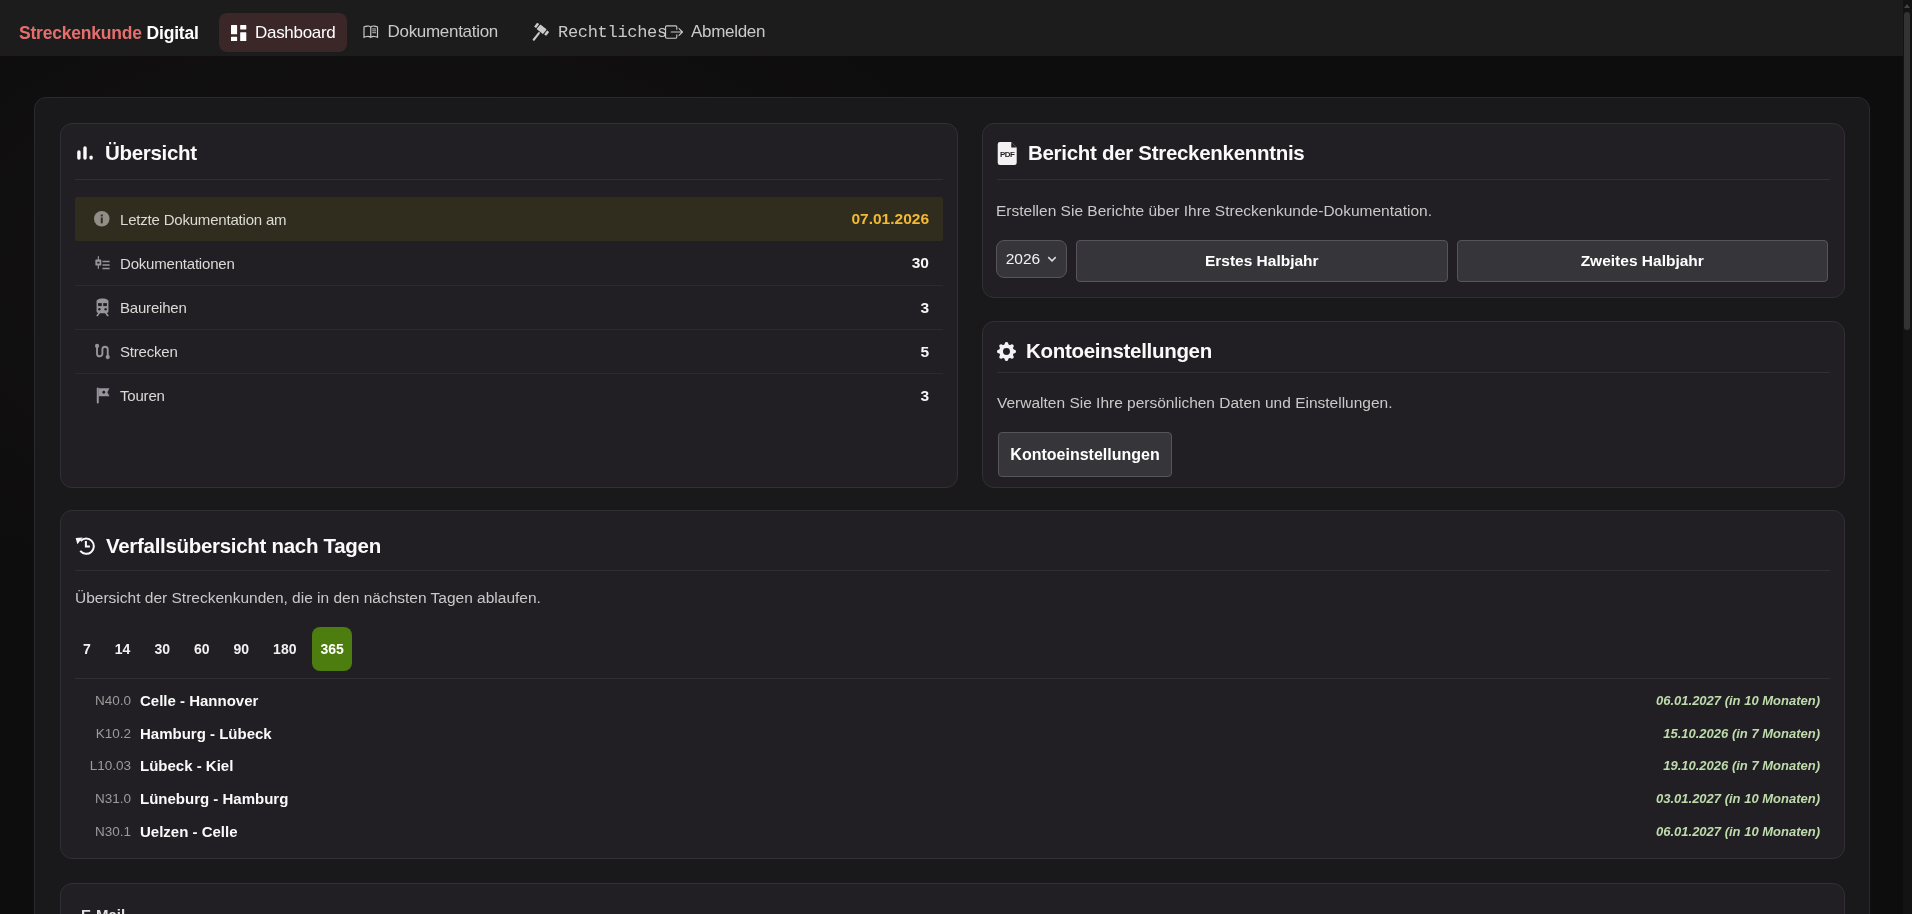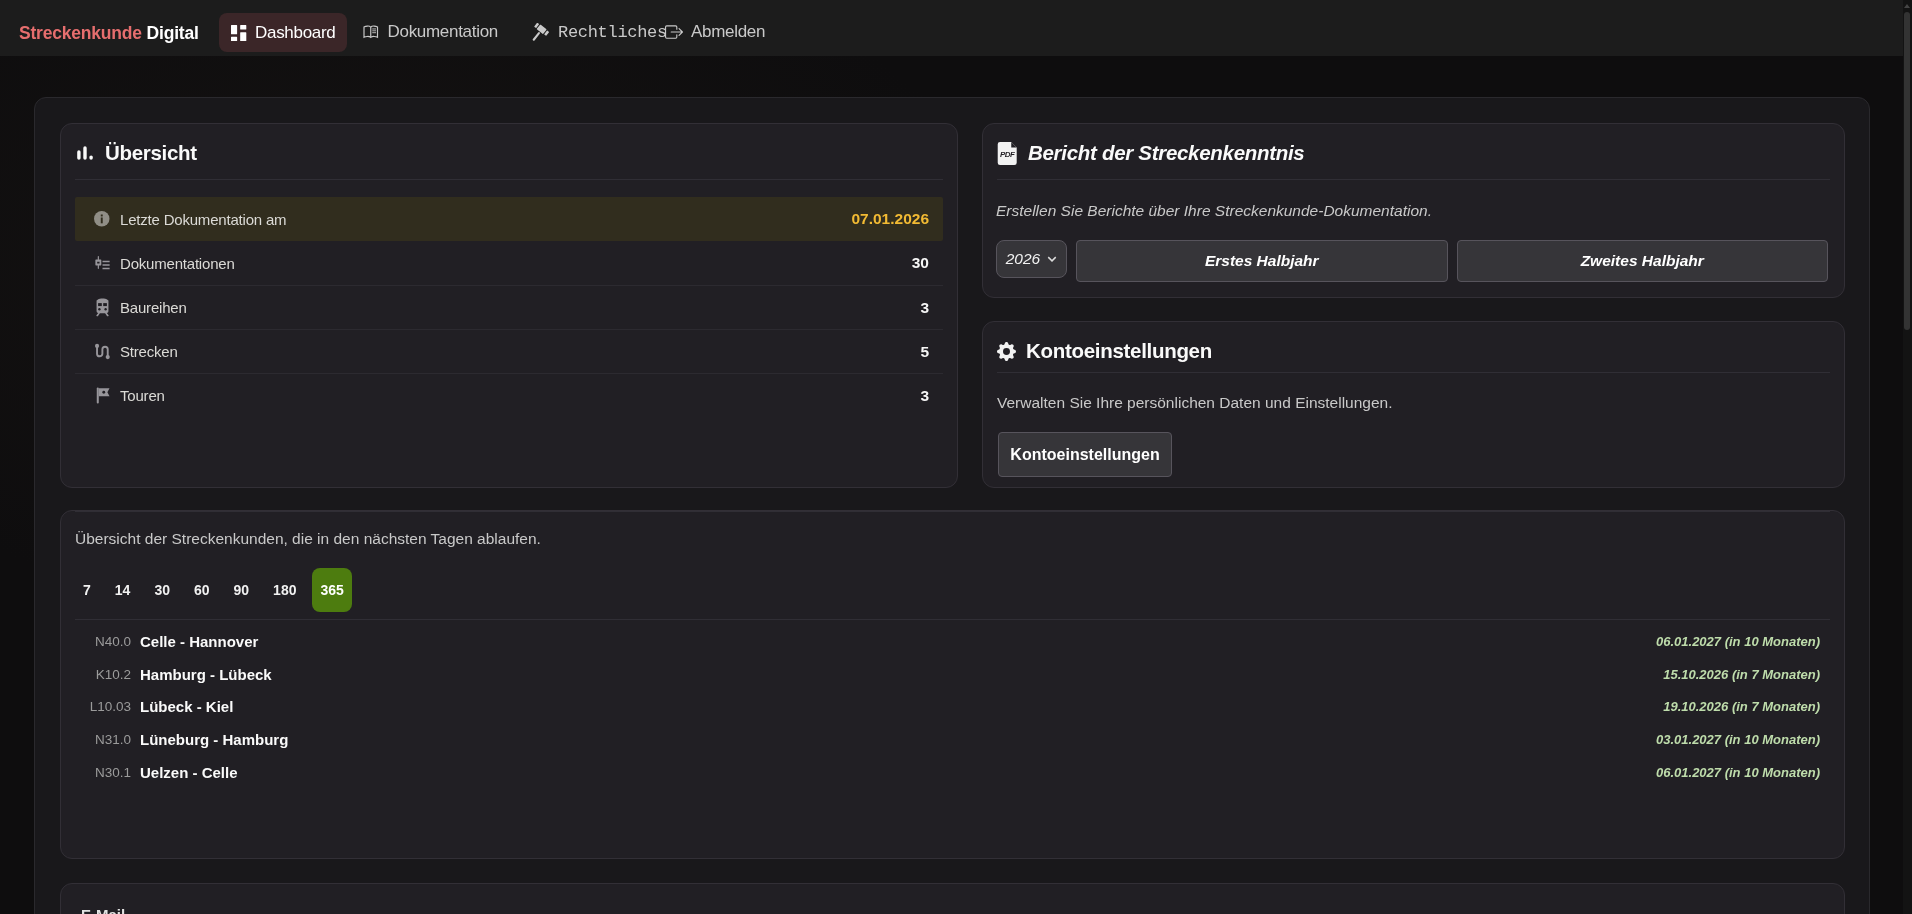--- a/index.html
+++ b/index.html
@@ -41,21 +41,21 @@
     background:#211f24; border:1px solid #322f36; border-radius:12px;
   }
   .card-h {
     display:flex; align-items:center; gap:10px;
     padding:17px 14px 14px 14px;
     font-size:20.5px; font-weight:700; color:#fafafa; letter-spacing:-0.3px;
   }
   .card-div { height:1px; background:#302e35; margin:0 14px; }
   
   #card-uebersicht { left:25px; top:25px;  width:898px; height:365px; }
-  #card-bericht    { left:947px; top:25px; width:863px; height:175px;font-style:italic; }
+  #card-bericht    { left:947px; top:25px; width:863px; height:175px; }
   #card-konto      { left:947px; top:223px; width:863px; height:167px; }
   #card-verfall    { left:25px; top:412px; width:1785px; height:349px; }
   #card-email      { left:25px; top:785px; width:1785px; height:400px; }
 
   
   .stat-list { margin:17px 14px 0 14px; }
   .stat-row {
     height:44px; display:flex; align-items:center;
     padding:0 14px 0 17px;
     border-top:1px solid #2c2a30;
@@ -250,20 +250,28 @@
           <path d="M9.405 1.05c-.413-1.4-2.397-1.4-2.81 0l-.1.34a1.464 1.464 0 0 1-2.105.872l-.31-.17c-1.283-.698-2.686.705-1.987 1.987l.169.311c.446.82.023 1.841-.872 2.105l-.34.1c-1.4.413-1.4 2.397 0 2.81l.34.1a1.464 1.464 0 0 1 .872 2.105l-.17.31c-.698 1.283.705 2.686 1.987 1.987l.311-.169a1.464 1.464 0 0 1 2.105.872l.1.34c.413 1.4 2.397 1.4 2.81 0l.1-.34a1.464 1.464 0 0 1 2.105-.872l.31.17c1.283.698 2.686-.705 1.987-1.987l-.169-.311a1.464 1.464 0 0 1 .872-2.105l.34-.1c1.4-.413 1.4-2.397 0-2.81l-.34-.1a1.464 1.464 0 0 1-.872-2.105l.17-.31c.698-1.283-.705-2.686-1.987-1.987l-.311.169a1.464 1.464 0 0 1-2.105-.872l-.1-.34zM8 10.93a2.929 2.929 0 1 1 0-5.86 2.929 2.929 0 0 1 0 5.858z"></path>
         </svg>
         <span>Kontoeinstellungen</span>
       </div>
       <div class="card-div"></div>
       <div class="para">Verwalten Sie Ihre persönlichen Daten und Einstellungen.</div>
       <div class="btn" id="btn-konto">Kontoeinstellungen</div>
     </div>
 
     <div class="card" id="card-verfall">
+      <div class="card-h">
+        <svg width="21" height="22" viewBox="0 0 22 23" fill="none">
+          <path d="M5.9 6.2 A 8.0 8.0 0 1 1 5.5 16.7" stroke="#fafafa" stroke-width="2.1"></path>
+          <path d="M0.7 3.1 L8.0 2.5 L2.5 9.7 Z" fill="#fafafa"></path>
+          <path d="M11.4 6.3 V12.0 H15.6" stroke="#fafafa" stroke-width="2.1"></path>
+        </svg>
+        <span>Verfallsübersicht nach Tagen</span>
+      </div>
       <div class="card-div"></div>
       <div class="para">Übersicht der Streckenkunden, die in den nächsten Tagen ablaufen.</div>
       <div class="chips">
         <div class="chip">7</div>
         <div class="chip">14</div>
         <div class="chip">30</div>
         <div class="chip">60</div>
         <div class="chip">90</div>
         <div class="chip">180</div>
         <div class="chip active">365</div>

